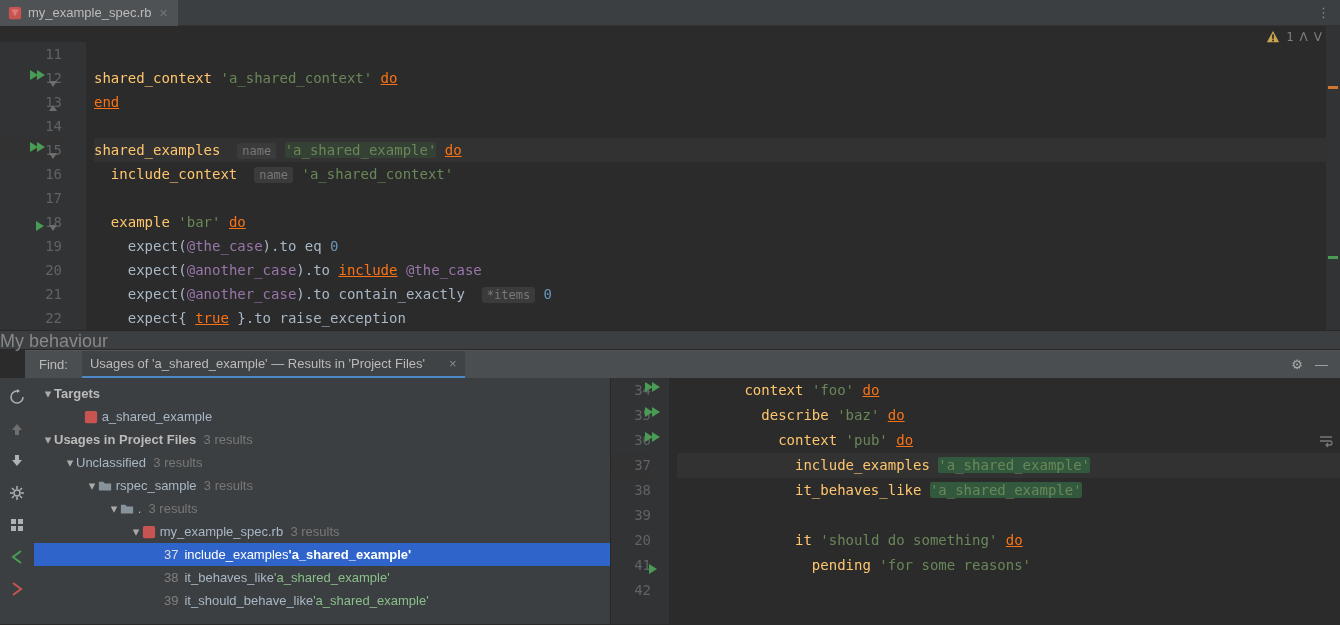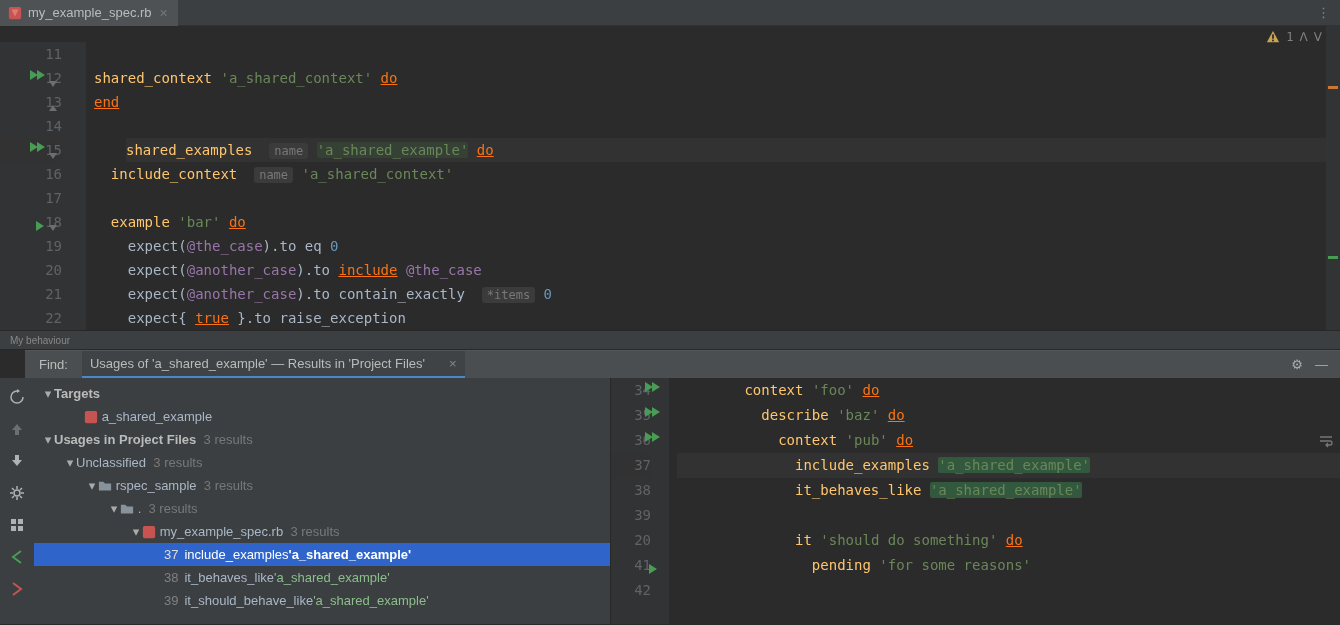--- a/index.html
+++ b/index.html
@@ -17,36 +17,36 @@
 .editor { background:#2b2b2b; display:flex; height:304px; position:relative; font-family:Menlo,Consolas,monospace; font-size:14px;align-items:flex-end; }
 .gutter { width:86px; background:#313335; text-align:right; color:#606366; padding-right:24px; position:relative; }
 .gutter-line { height:24px; line-height:24px; position:relative; }
 .run-icon { position:absolute; left:36px; top:4px; }
 .run-icon svg, .run2 svg { width:10px; height:10px; }
 .run2 { position:absolute; left:30px; top:4px; display:flex; gap:-2px; }
 .fold { position:absolute; right:4px; top:6px; color:#606366; cursor:pointer; }
 .fold svg { width:10px; height:10px; }
 .code { flex:1; position:relative; padding-left:8px; }
 .code-line { height:24px; line-height:24px; white-space:pre; }
-.hl-line { background:#323232;margin-left:32px; }
+.hl-line { background:#323232; }
 .kw { color:#f97316;text-decoration:underline; }
 .str { color:#6a8759; }
 .hint { background:#3b3b3b; color:#787878; padding:1px 5px; border-radius:3px; font-size:12px; }
 .num { color:#6897bb; }
 .iv { color:#9876aa; }
 .ident { color:#a9b7c6; }
 .fn { color:#ffc66d; }
 .sh-ctx { background:#344134; border-radius:2px; }
 .warn-strip { position:absolute; right:0; top:0; width:14px; height:100%; background:#313335; }
 .warn-top { position:absolute; top:4px; right:18px; display:flex; gap:6px; align-items:center; color:#808080; font-size:12px; }
 .warn-top svg { width:14px; height:14px; }
 .mark { position:absolute; right:2px; width:10px; height:3px; }
 
 
-.sep { height:20px; background:#3c3f41; border-top:1px solid #282828; border-bottom:1px solid #282828; padding-left:10px; line-height:20px; color:#888; font-size:10px; }
+.sep { height:20px; background:#3c3f41; border-top:1px solid #282828; border-bottom:1px solid #282828; padding-left:0; line-height:20px; color:#888; font-size:18px; }
 
 
 .find-head { height:28px; background:#4a4e50; display:flex; align-items:center; border-top:1px solid #555;margin-left:25px; }
 .find-label { color:#bbbbbb; padding:0 14px; }
 .find-tab { height:28px; display:flex; align-items:center; gap:24px; padding:0 8px; color:#bbb; border-bottom:3px solid #4a88c7; background:#3f4345; }
 .find-tab-close { color:#888; cursor:pointer; }
 .find-tools { margin-left:auto; display:flex; gap:12px; padding-right:12px; color:#aaa; }
 .find-tools span { cursor:pointer; }
 
 .find-body { display:flex; height:246px; }

